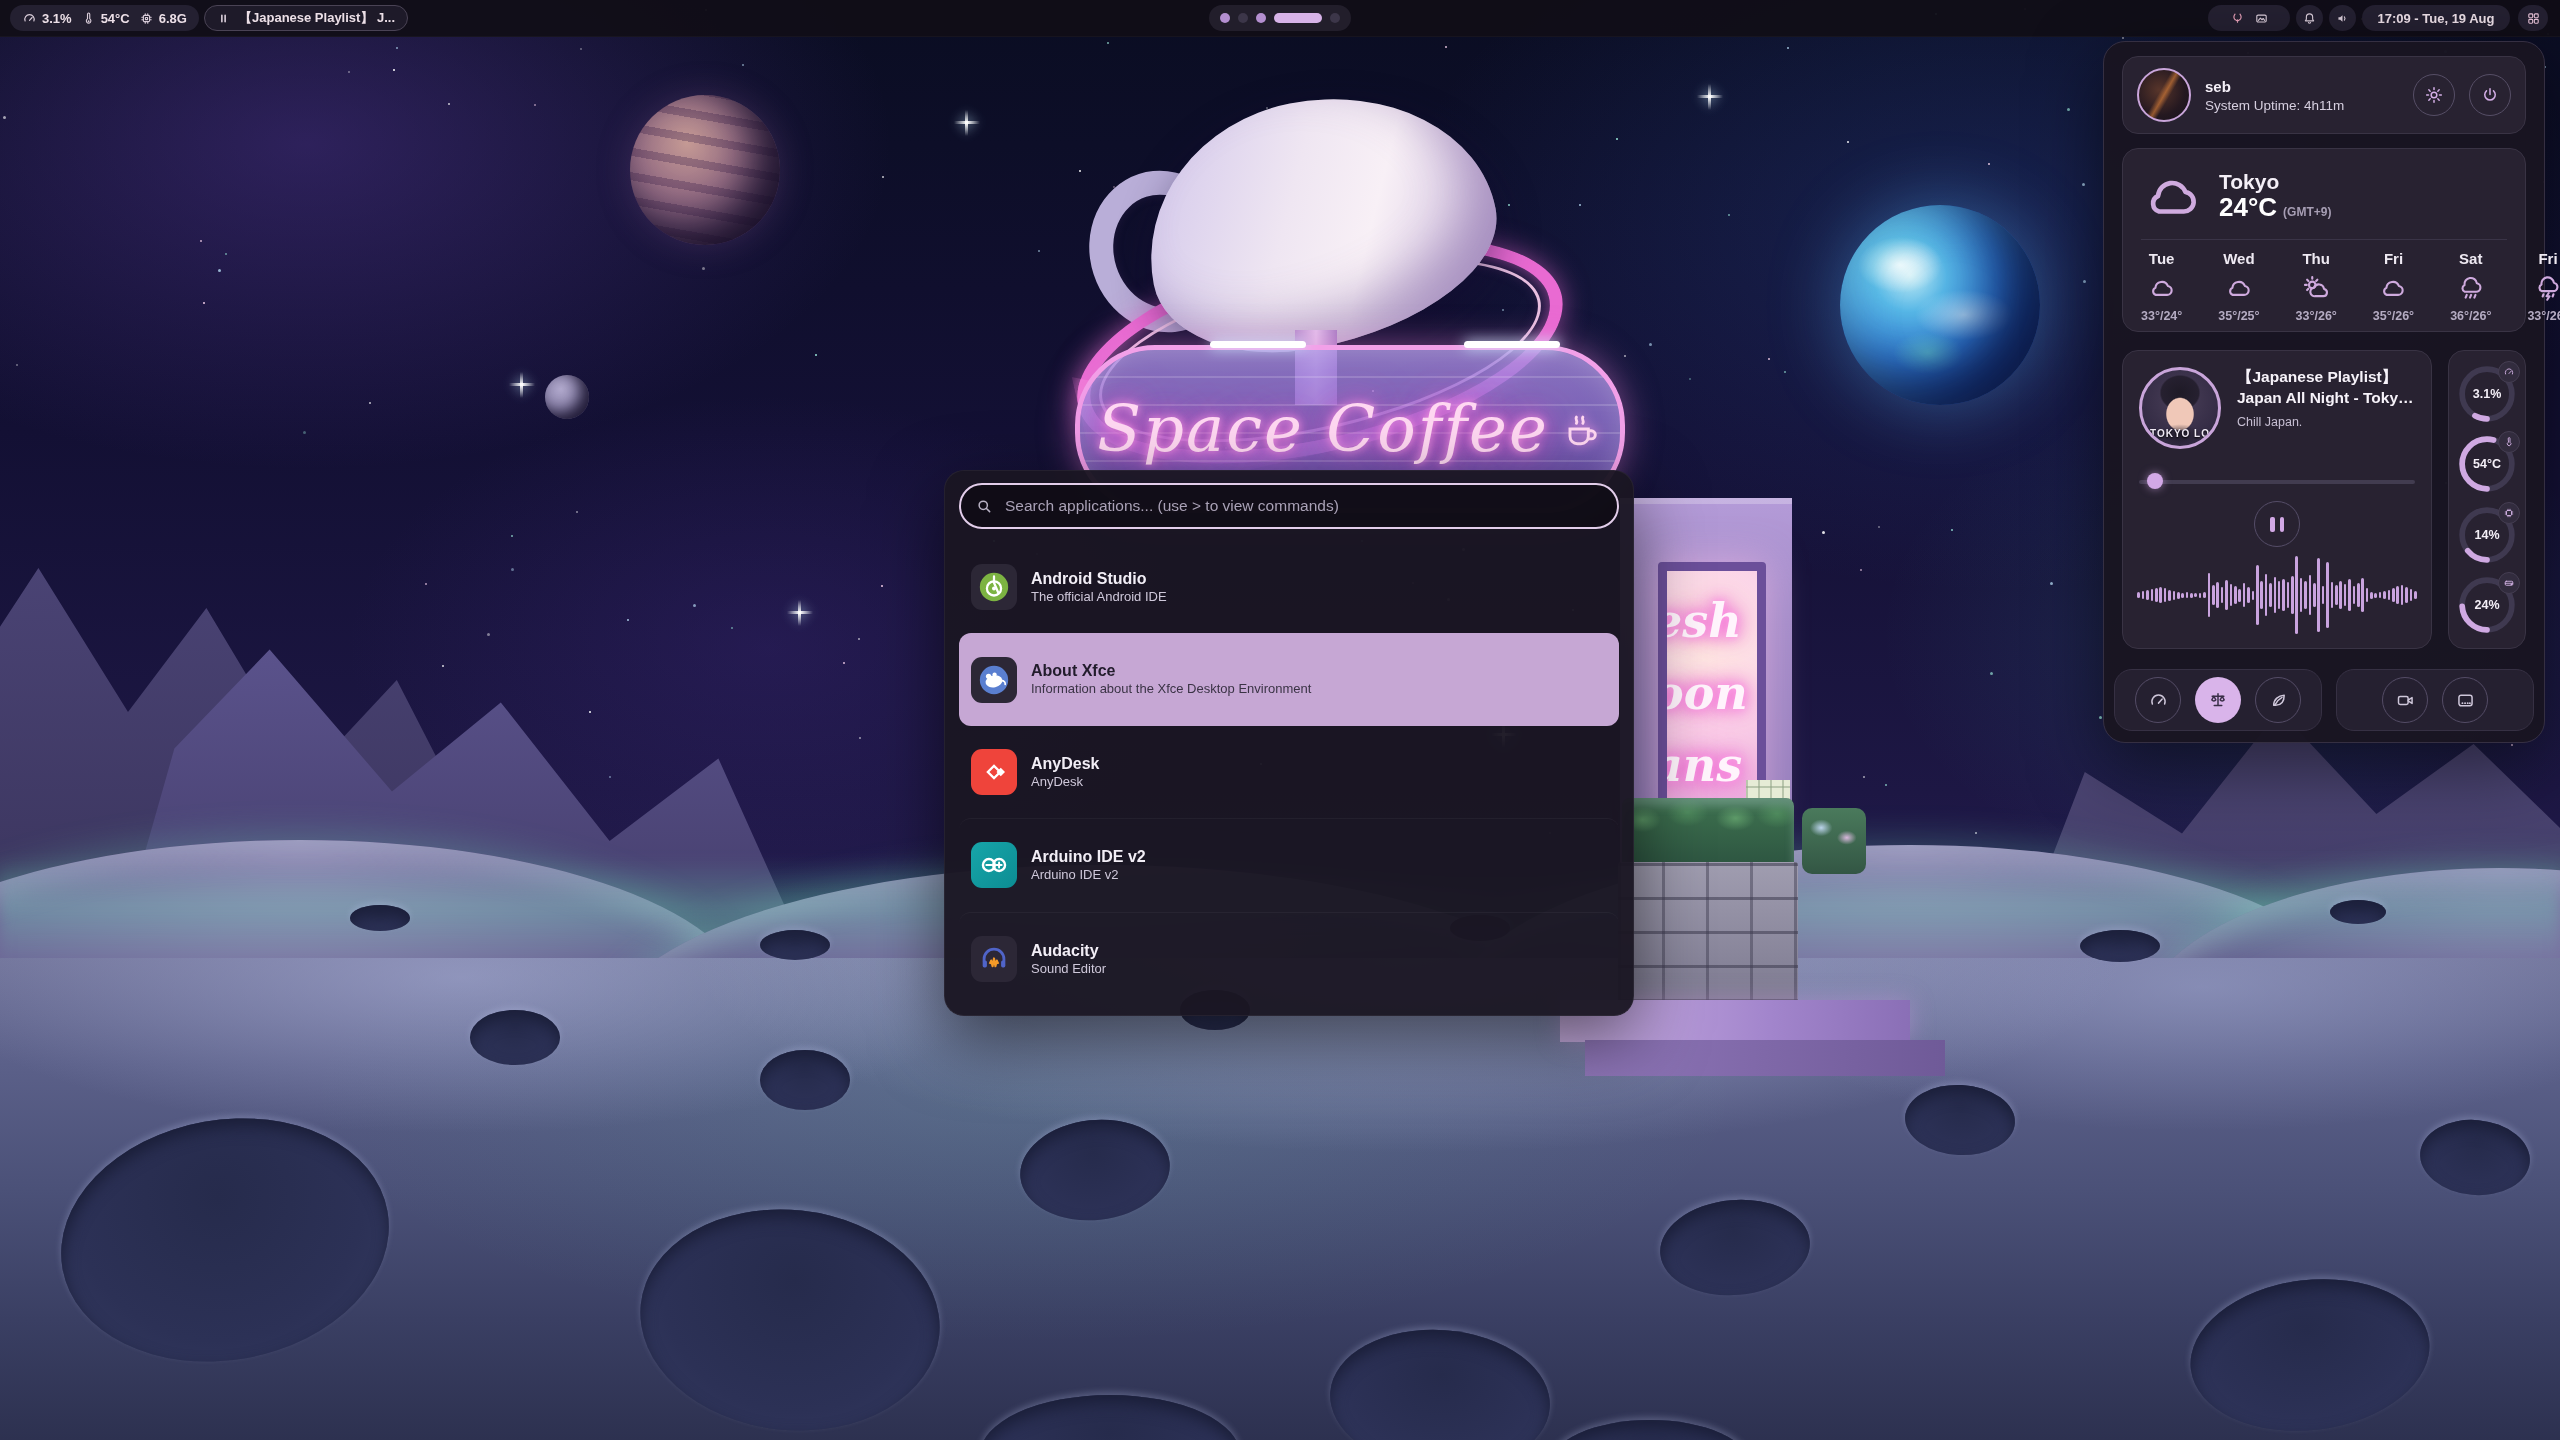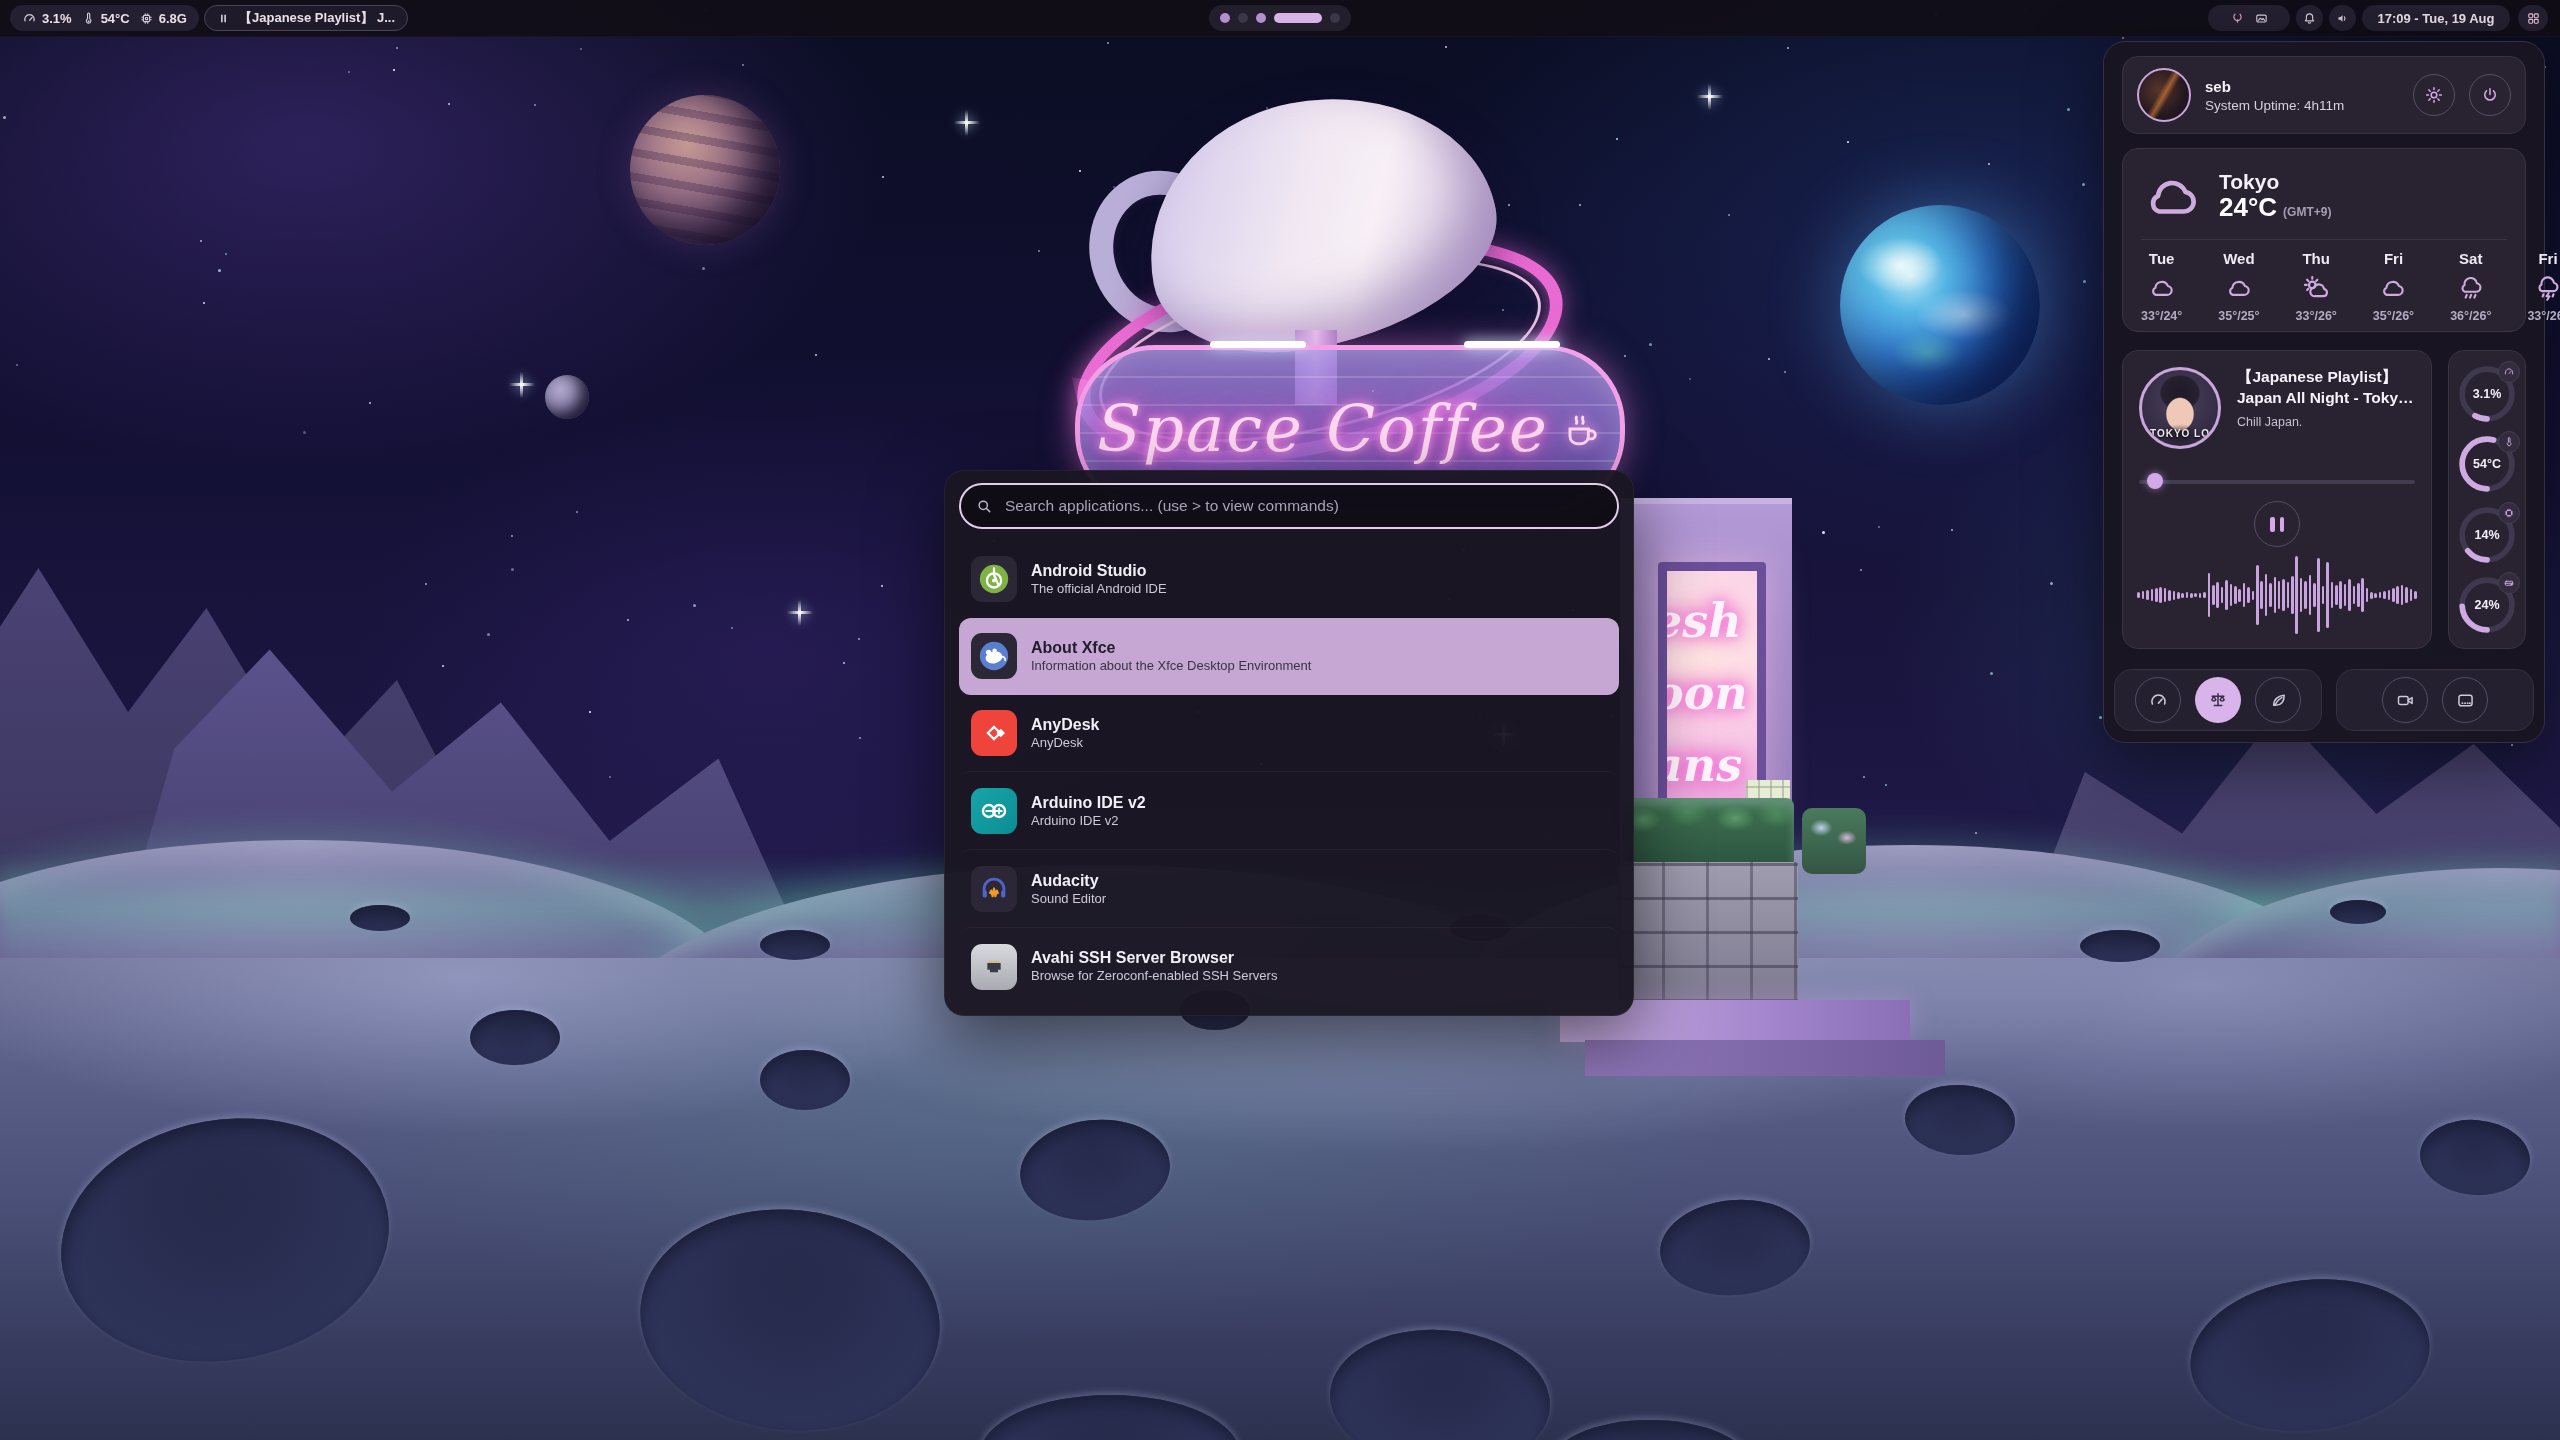--- a/index.html
+++ b/index.html
@@ -613,32 +613,20 @@
             <rect x="17" y="13" width="3" height="5" rx="1.2" fill="#5064c8"></rect>
           <path d="M9 15.5l1-2.4 1 4 1-5.5 1 5.5 1-4 1 2.4" fill="none" stroke="#f59a28" stroke-width="1.5" stroke-linejoin="round"></path>
           </svg>
       </span>
       <span class="txt">
         <span class="t">Audacity</span>
         <span class="d">Sound Editor</span>
       </span>
     </div>
 
-    <div class="row">
-      <span class="tile" style="background:linear-gradient(180deg,#d9dade,#a9aab2)">
-        <svg width="32" height="32" viewBox="0 0 24 24">
-          <path d="M7 9h10v5h-2v2H9v-2H7z" fill="#3a3a46"></path>
-          <path d="M8.6 9v-1.6M10.3 9v-1.6M12 9v-1.6M13.7 9v-1.6M15.4 9v-1.6" stroke="#d8b84a" stroke-width="1"></path>
-          </svg>
-      </span>
-      <span class="txt">
-        <span class="t">Avahi SSH Server Browser</span>
-        <span class="d">Browse for Zeroconf-enabled SSH Servers</span>
-      </span>
-    </div>
 
 
   </div>
 </div>
 
 <div id="panel">
 
   <div class="card" id="user-card">
     <div class="avatar"></div>
     <div style="flex:1">

